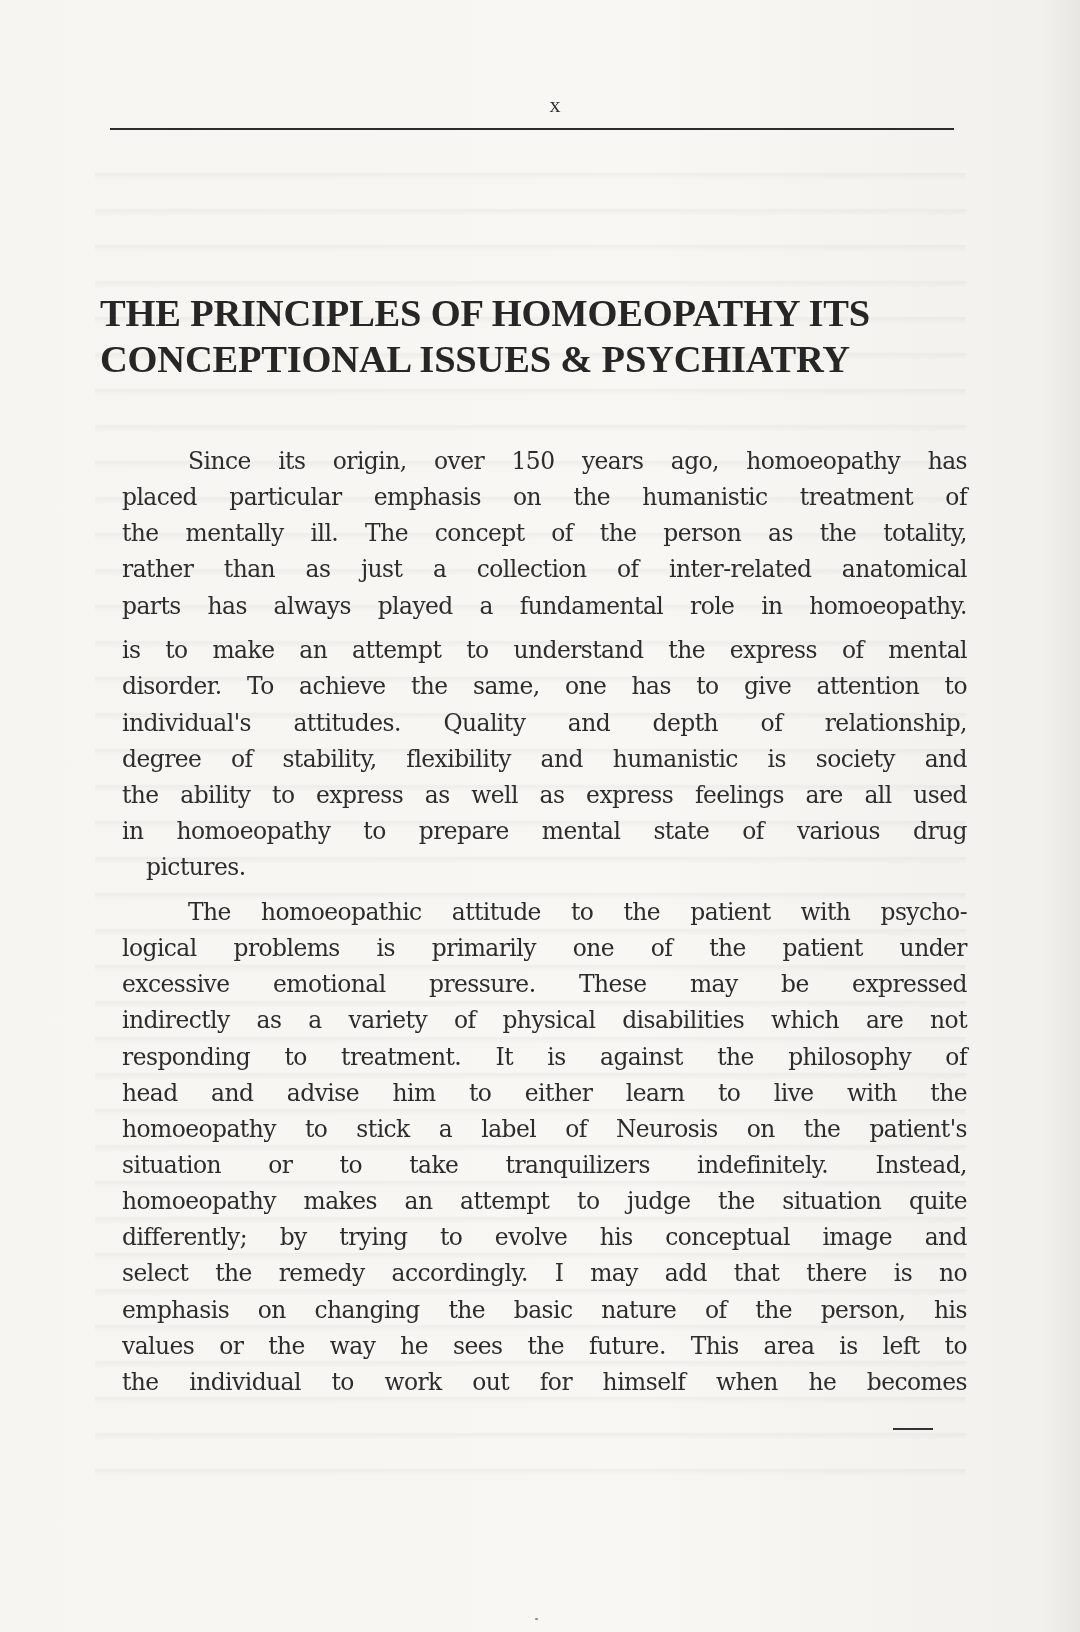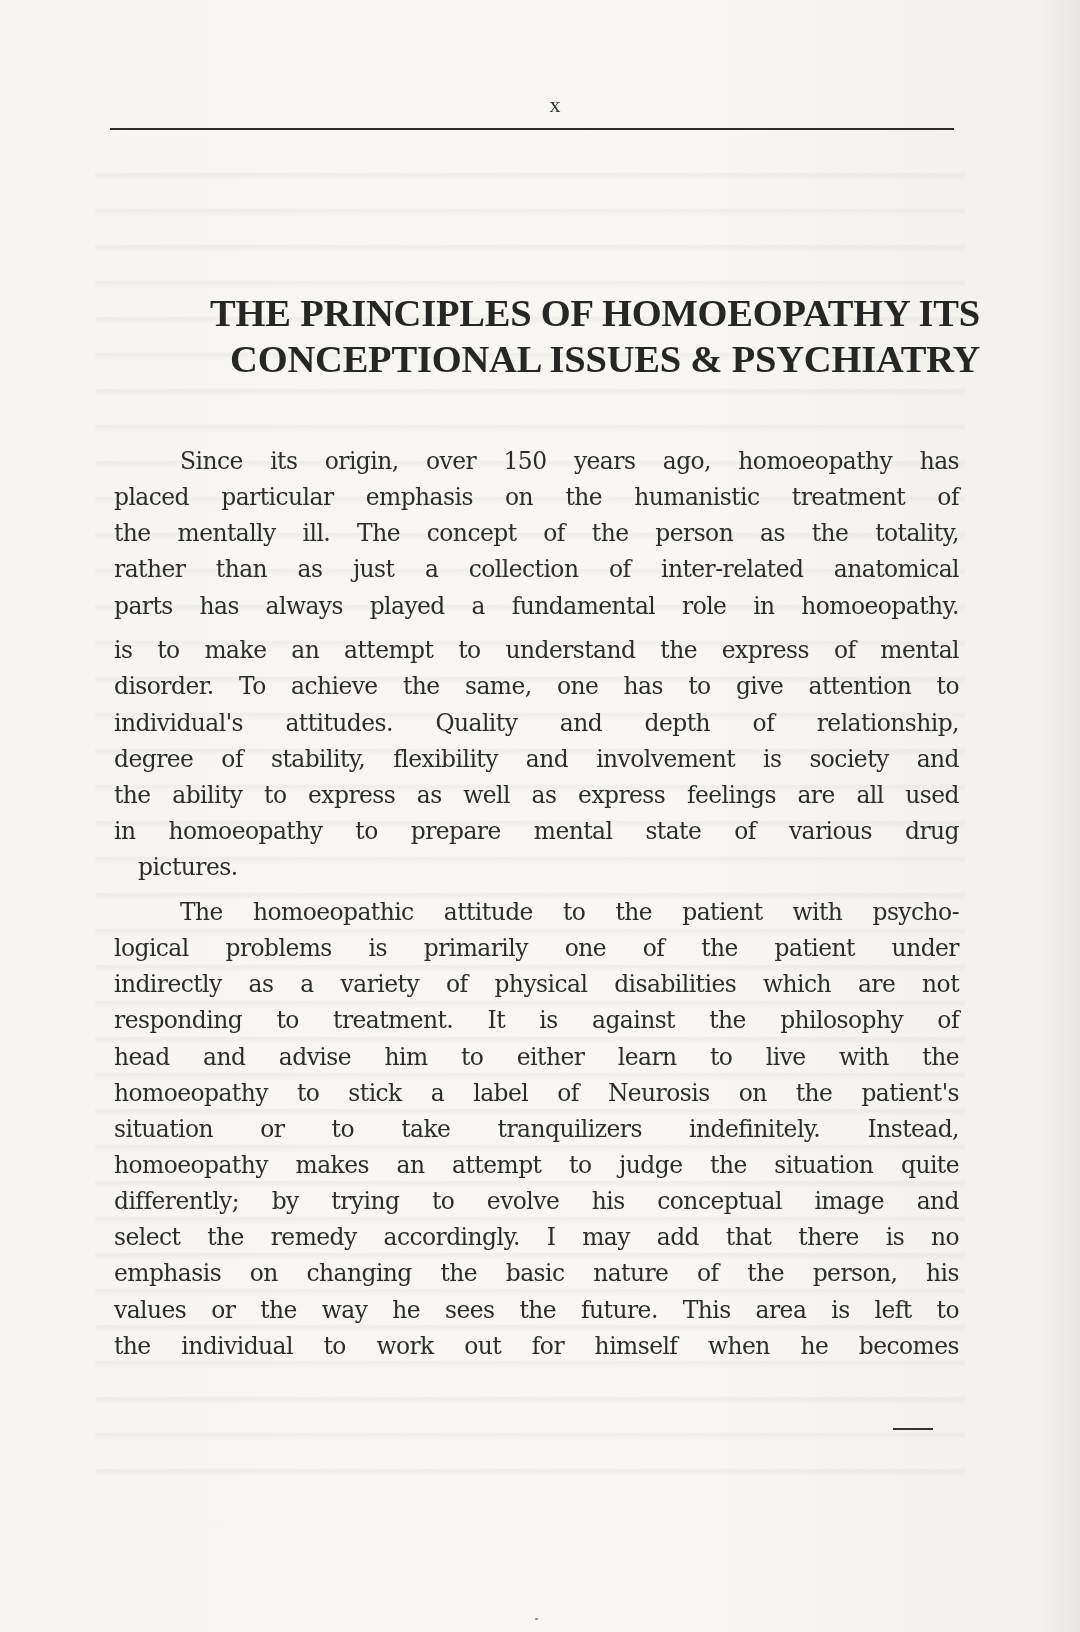--- a/index.html
+++ b/index.html
@@ -49,32 +49,32 @@
       top: 128px;
       width: 844px;
       height: 2px;
       background: #2c2c2c;
     }
     .title {
       position: absolute;
       left: 100px;
       top: 290px;
       width: 880px;
-      text-align: right;
+      text-align: left;
       font-family: "Liberation Serif", serif;
       font-weight: bold;
       font-size: 38.5px;
       line-height: 46px;
       color: #262626;
       letter-spacing: -0.2px;
     }
     .title div { white-space: nowrap; }
     .body {
       position: absolute;
-      left: 114px;
+      left: 122px;
       top: 443px;
       width: 845px;
       font-family: "DejaVu Serif", serif;
       font-size: 23.4px;
       line-height: 36.15px;
       color: #2c2c2c;
       letter-spacing: -0.55px;
       word-spacing: -1px;
     }
     .para {
@@ -139,28 +139,29 @@
       <span class="line indent">Since its origin, over 150 years ago, homoeopathy has</span>
       <span class="line">placed particular emphasis on the humanistic treatment of</span>
       <span class="line">the mentally ill. The concept of the person as the totality,</span>
       <span class="line">rather than as just a collection of inter-related anatomical</span>
       <span class="line">parts has always played a fundamental role in homoeopathy.</span>
     </div>
     <div class="para">
       <span class="line">is to make an attempt to understand the express of mental</span>
       <span class="line">disorder. To achieve the same, one has to give attention to</span>
       <span class="line">individual's attitudes. Quality and depth of relationship,</span>
-      <span class="line">degree of stability, flexibility and involvement is society and</span>
+      <span class="line">degree of stability, flexibility and humanistic is society and</span>
       <span class="line">the ability to express as well as express feelings are all used</span>
       <span class="line">in homoeopathy to prepare mental state of various drug</span>
       <span class="line last">pictures.</span>
     </div>
     <div class="para">
       <span class="line indent">The homoeopathic attitude to the patient with psycho-</span>
       <span class="line">logical problems is primarily one of the patient under</span>
+      <span class="line">excessive emotional pressure. These may be expressed</span>
       <span class="line">indirectly as a variety of physical disabilities which are not</span>
       <span class="line">responding to treatment. It is against the philosophy of</span>
       <span class="line">head and advise him to either learn to live with the</span>
       <span class="line">homoeopathy to stick a label of Neurosis on the patient's</span>
       <span class="line">situation or to take tranquilizers indefinitely. Instead,</span>
       <span class="line">homoeopathy makes an attempt to judge the situation quite</span>
       <span class="line">differently; by trying to evolve his  conceptual image and</span>
       <span class="line">select the remedy accordingly. I may add that there is no</span>
       <span class="line">emphasis on changing the basic nature of the person, his</span>
       <span class="line">values or the way he sees the future. This area is left to</span>

